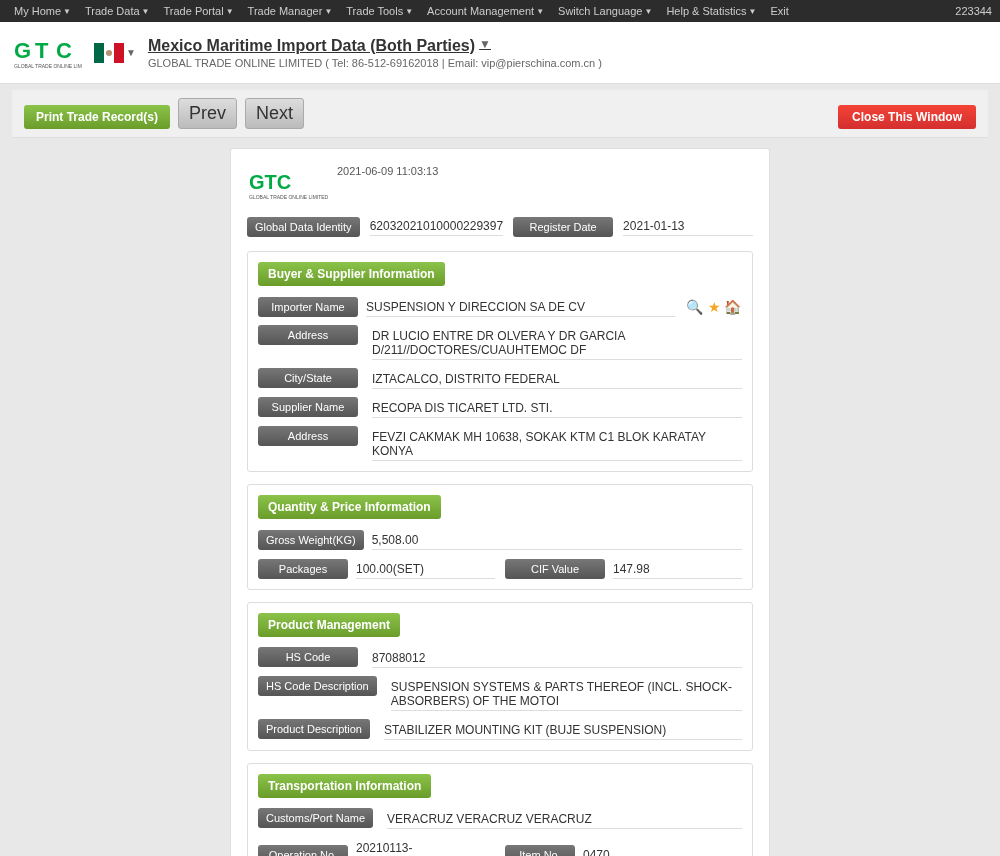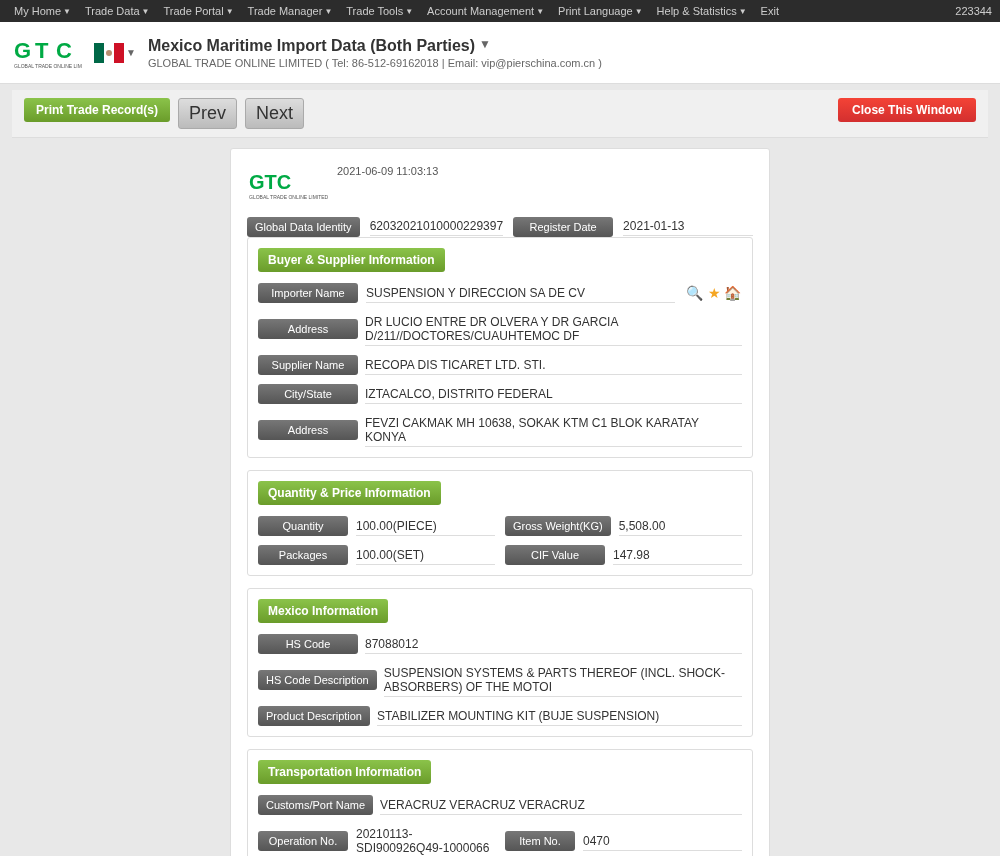--- a/index.html
+++ b/index.html
@@ -35,34 +35,34 @@
       display: flex;
       align-items: center;
       padding: 8px 12px;
       border-bottom: 1px solid #ddd;
       gap: 12px;
     }
     .logo-area { display: flex; align-items: center; gap: 6px; }
     .flag-area { display: flex; align-items: center; gap: 2px; cursor: pointer; }
     .flag-arrow { font-size: 10px; color: #666; }
     .header-title-area { flex: 1; }
-    .header-title { font-size: 16px; font-weight: bold; color: #333; display: flex; align-items: flex-start; gap: 4px; }
+    .header-title { font-size: 16px; font-weight: bold; color: #333; display: flex; align-items: flex-start; gap: 4px; text-decoration: underline; }
     .header-title .dropdown-arrow { color: #666; font-size: 12px; cursor: pointer; }
     .header-subtitle { font-size: 11px; color: #666; margin-top: 2px; }
     .header-right { text-align: right; font-size: 11px; }
     .header-right .company-name { color: #1a73e8; font-weight: bold; }
     .header-right .expire { color: #333; }
     .header-right .range { color: #333; }
 
     
     .main-toolbar {
       background: #f0f0f0;
       padding: 8px 12px;
       display: flex;
-      align-items: flex-start;
+      align-items: flex-end;
       gap: 8px;
       border-bottom: 1px solid #ddd;
     }
     .btn-print {
       background: linear-gradient(to bottom, #8bc34a, #6a9c2a);
       color: white;
       border: none;
       padding: 5px 12px;
       border-radius: 3px;
       cursor: pointer;
@@ -106,20 +106,21 @@
       justify-content: flex-start;
       align-items: flex-start;
       margin-bottom: 12px;
     }
     .card-datetime { font-size: 11px; color: #555; }
 
     
     .identity-row {
       display: flex;
       align-items: center;
+      margin-bottom: 14px;
       gap: 10px;
     }
     .label-btn {
       background: linear-gradient(to bottom, #777, #555);
       color: white;
       border: none;
       padding: 4px 8px;
       border-radius: 3px;
       font-size: 11px;
       white-space: nowrap;
@@ -150,23 +151,23 @@
     .section-box {
       border: 1px solid #ddd;
       border-radius: 3px;
       padding: 10px;
       margin-bottom: 12px;
     }
 
     
     .field-row {
       display: flex;
-      align-items: center;
+      align-items: flex-start;
       margin-bottom: 8px;
-      gap: 7px;
+      gap: 14px;
     }
     .field-row:last-child { margin-bottom: 0; }
 
     .field-label {
       background: linear-gradient(to bottom, #777, #555);
       color: white;
       border: none;
       padding: 4px 8px;
       border-radius: 3px;
       font-size: 11px;
@@ -246,21 +247,21 @@
     </div>
     <div class="top-nav-item">
       <span>Trade Tools</span>
       <span class="arrow">▼</span>
     </div>
     <div class="top-nav-item">
       <span>Account Management</span>
       <span class="arrow">▼</span>
     </div>
     <div class="top-nav-item">
-      <span>Print Language</span>
+      <span>Switch Language</span>
       <span class="arrow">▼</span>
     </div>
     <div class="top-nav-item">
       <span>Help &amp; Statistics</span>
       <span class="arrow">▼</span>
     </div>
     <div class="top-nav-item">
       <span>Exit</span>
     </div>
   </div>
@@ -342,63 +343,59 @@
           <span class="icon-home">🏠</span>
         </div>
       </div>
 
       <div class="field-row">
         <button class="field-label">Address</button>
         <span class="field-value">DR LUCIO ENTRE DR OLVERA Y DR GARCIA D/211//DOCTORES/CUAUHTEMOC DF</span>
       </div>
 
       <div class="field-row">
+        <button class="field-label">City/State</button>
+        <span class="field-value">IZTACALCO, DISTRITO FEDERAL</span>
+      </div>
+
+      <div class="field-row">
         <button class="field-label">Supplier Name</button>
         <span class="field-value">RECOPA DIS TICARET LTD. STI.</span>
       </div>
 
       <div class="field-row">
-        <button class="field-label">City/State</button>
-        <span class="field-value">IZTACALCO, DISTRITO FEDERAL</span>
-      </div>
-
-      <div class="field-row">
         <button class="field-label">Address</button>
         <span class="field-value">FEVZI CAKMAK MH 10638, SOKAK KTM C1 BLOK KARATAY KONYA</span>
       </div>
     </div>
 
     <div class="section-box">
       <div class="section-header">Quantity &amp; Price Information</div>
 
       <div class="two-col-row">
-        <div class="col-half">
-          <button class="field-label">Quantity</button>
-          <span class="field-value">100.00(PIECE)</span>
-        </div>
         <div class="col-half">
           <button class="field-label" style="min-width:100px;">Gross Weight(KG)</button>
           <span class="field-value">5,508.00</span>
         </div>
       </div>
 
       <div class="two-col-row">
         <div class="col-half">
           <button class="field-label">Packages</button>
           <span class="field-value">100.00(SET)</span>
         </div>
         <div class="col-half">
           <button class="field-label" style="min-width:100px;">CIF Value</button>
           <span class="field-value">147.98</span>
         </div>
       </div>
     </div>
 
     <div class="section-box">
-      <div class="section-header">Mexico Information</div>
+      <div class="section-header">Product Management</div>
 
       <div class="field-row">
         <button class="field-label">HS Code</button>
         <span class="field-value">87088012</span>
       </div>
 
       <div class="field-row">
         <button class="field-label">HS Code Description</button>
         <span class="field-value">SUSPENSION SYSTEMS &amp; PARTS THEREOF (INCL. SHOCK-ABSORBERS) OF THE MOTOI</span>
       </div>

